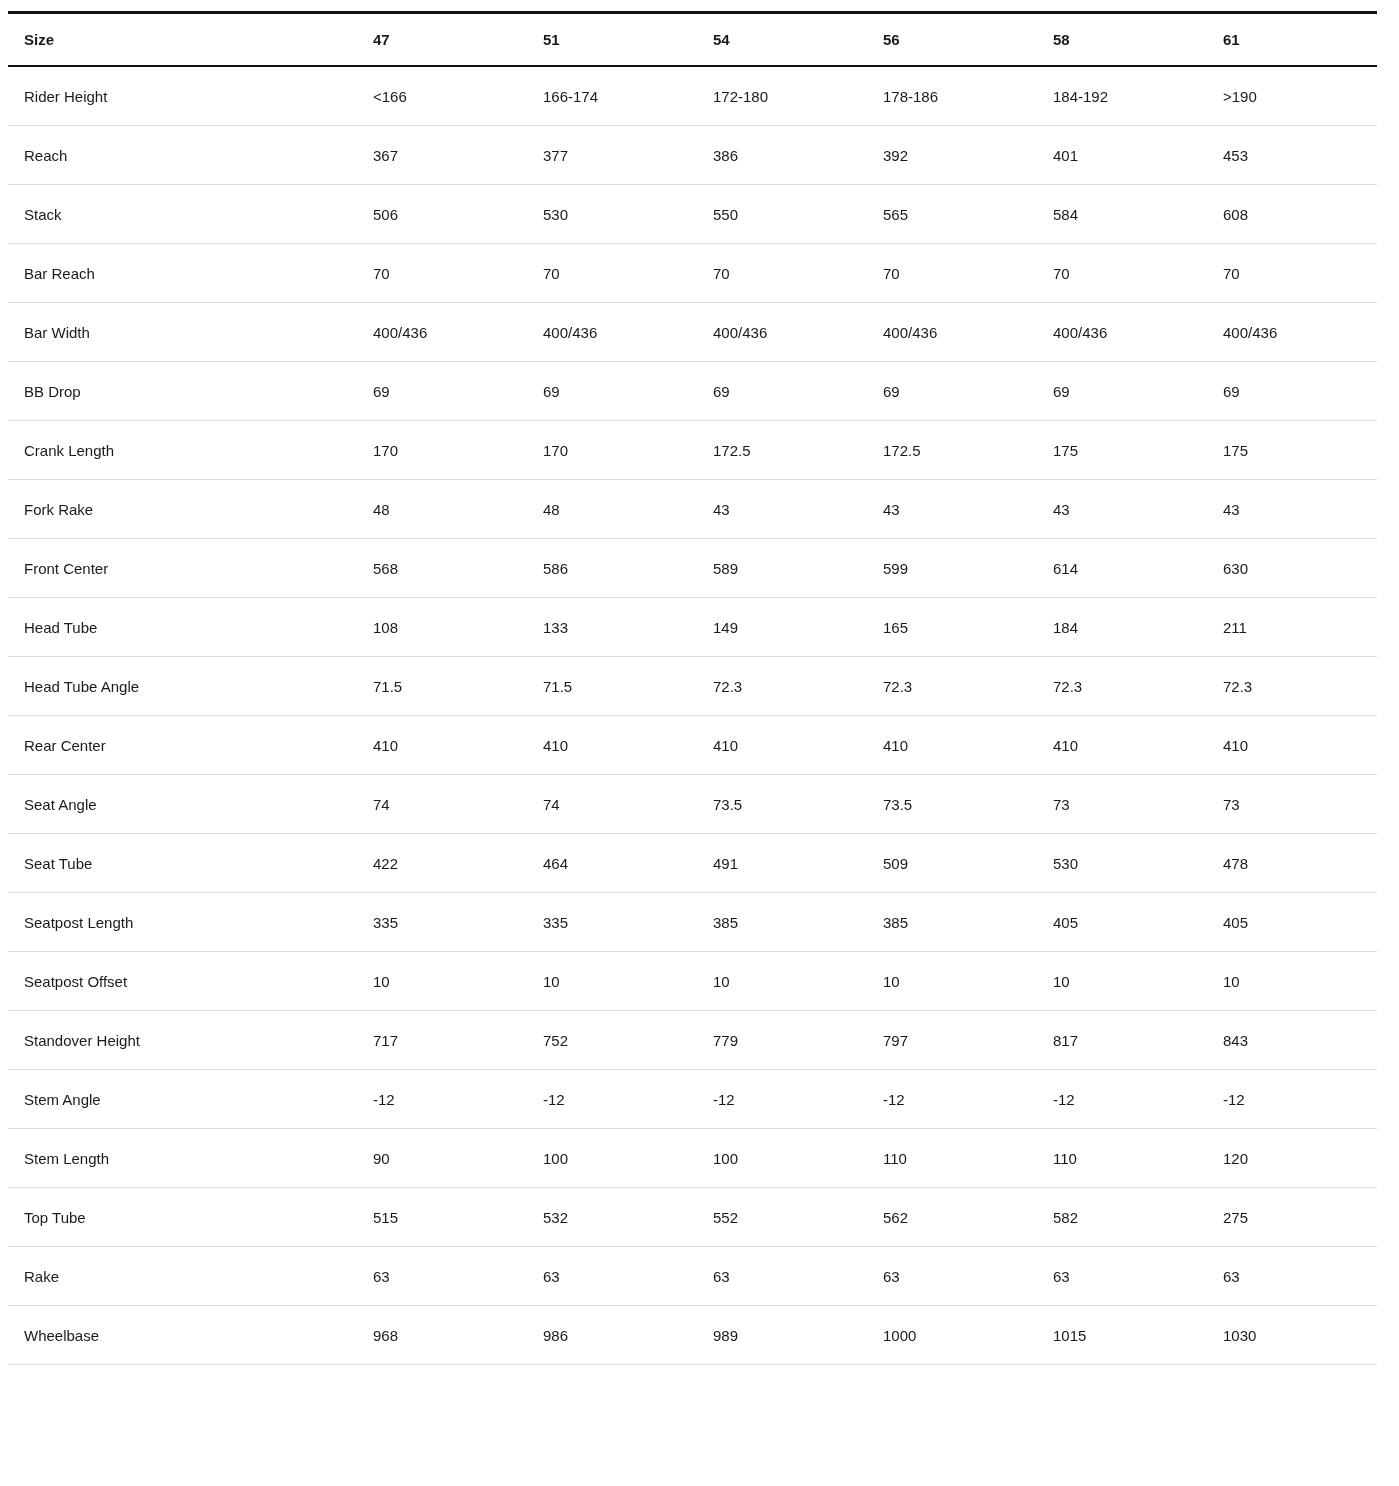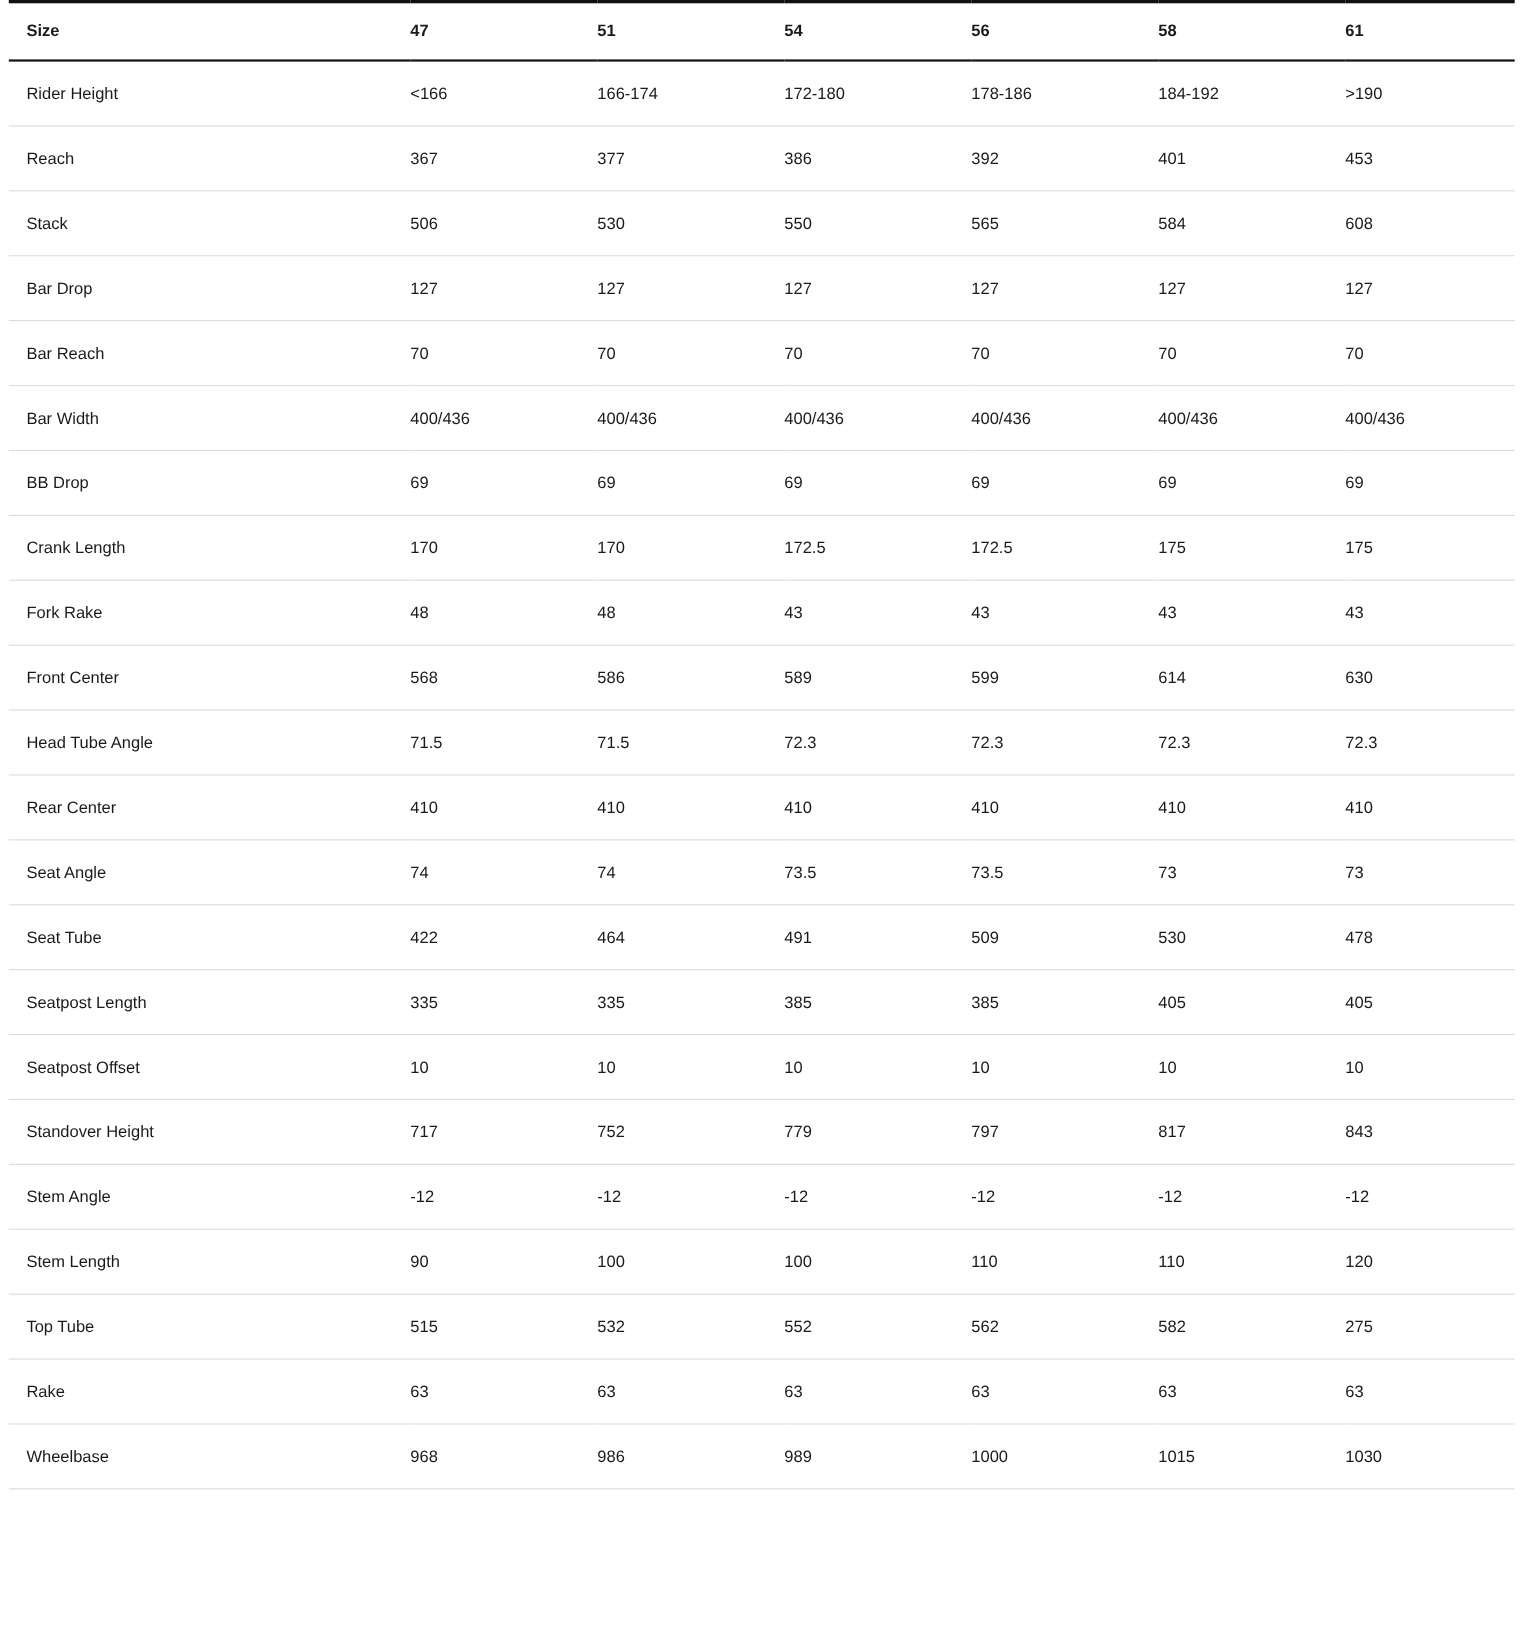--- a/index.html
+++ b/index.html
@@ -9,21 +9,21 @@
   }
   body {
     width: 1399px;
     height: 1486px;
     overflow: hidden;
     font-family: "Liberation Sans", "DejaVu Sans", sans-serif;
     color: #1a1a1a;
     -webkit-font-smoothing: antialiased;
   }
   .geo-wrap {
-    padding-top: 0;
+    padding-top: 11px;
     padding-left: 8px;
     padding-right: 22px;
   }
   table.geo {
     border-collapse: collapse;
     table-layout: fixed;
     width: 1369px;
     border-top: 3px solid var(--heavy-border, #111111);
   }
   col.c-label { width: 365px; }
@@ -104,29 +104,20 @@
         <tr>
           <th class="label-cell">Stack</th>
           <td>506</td>
           <td>530</td>
           <td>550</td>
           <td>565</td>
           <td>584</td>
           <td>608</td>
         </tr>
         <tr>
-          <th class="label-cell">Bar Drop</th>
-          <td>127</td>
-          <td>127</td>
-          <td>127</td>
-          <td>127</td>
-          <td>127</td>
-          <td>127</td>
-        </tr>
-        <tr>
           <th class="label-cell">Bar Reach</th>
           <td>70</td>
           <td>70</td>
           <td>70</td>
           <td>70</td>
           <td>70</td>
           <td>70</td>
         </tr>
         <tr>
           <th class="label-cell">Bar Width</th>
@@ -167,20 +158,29 @@
         <tr>
           <th class="label-cell">Front Center</th>
           <td>568</td>
           <td>586</td>
           <td>589</td>
           <td>599</td>
           <td>614</td>
           <td>630</td>
         </tr>
         <tr>
+          <th class="label-cell">Head Tube</th>
+          <td>108</td>
+          <td>133</td>
+          <td>149</td>
+          <td>165</td>
+          <td>184</td>
+          <td>211</td>
+        </tr>
+        <tr>
           <th class="label-cell">Head Tube Angle</th>
           <td>71.5</td>
           <td>71.5</td>
           <td>72.3</td>
           <td>72.3</td>
           <td>72.3</td>
           <td>72.3</td>
         </tr>
         <tr>
           <th class="label-cell">Rear Center</th>

